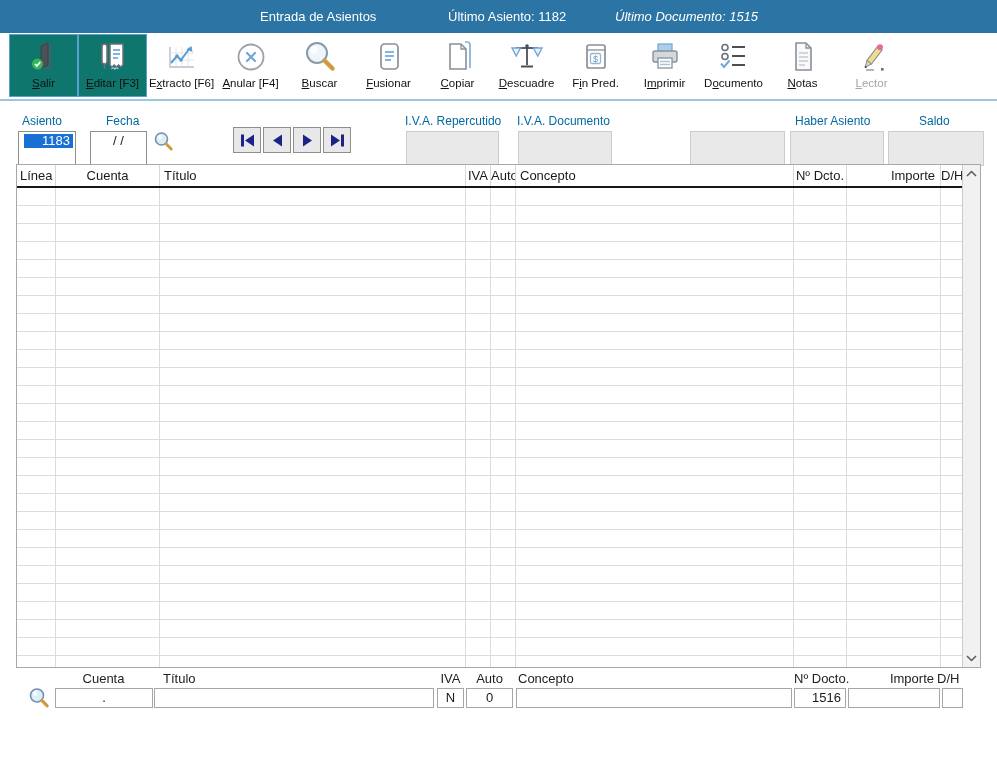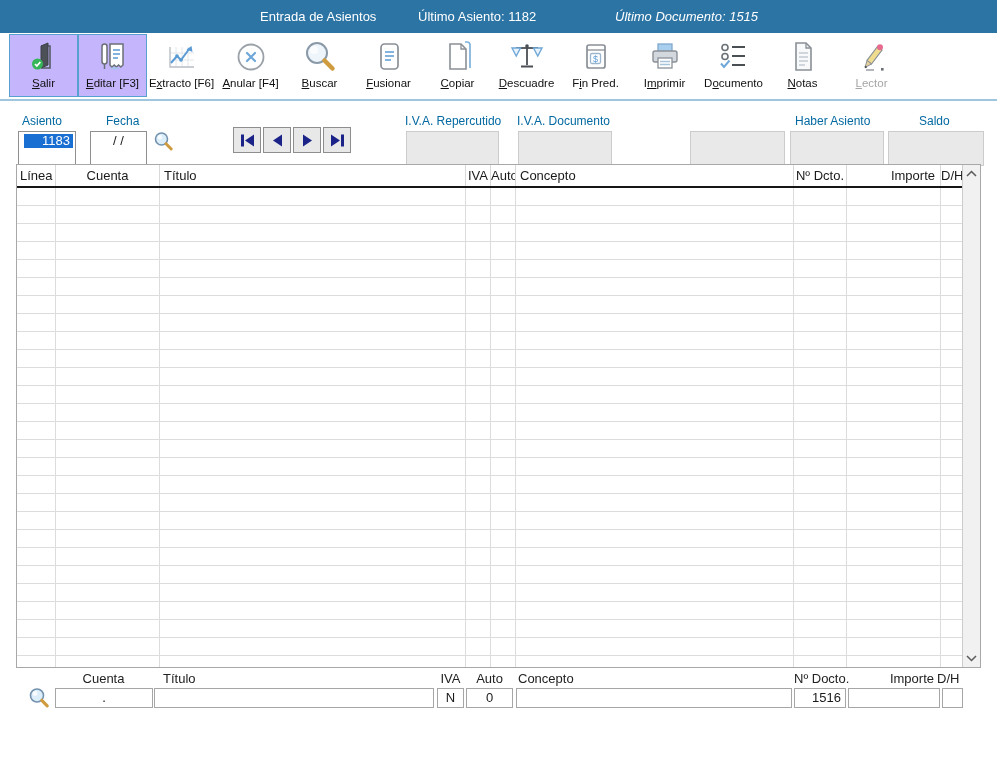--- a/index.html
+++ b/index.html
@@ -5,28 +5,28 @@
   html,body{margin:0;padding:0;}
   body{
     width:997px;height:766px;position:relative;overflow:hidden;
     background:#ffffff;color:#1a1a1a;
     font-family:"Liberation Sans",sans-serif;font-size:13px;
   }
   
   .titlebar{position:absolute;left:0;top:0;width:997px;height:33px;background:#2c74a4;}
   .titlebar span{position:absolute;top:9px;color:#ffffff;font-size:13px;white-space:nowrap;}
   .tb-pos-title{left:260px;}
-  .tb-pos-last-asiento{left:418px;}
+  .tb-pos-last-asiento{left:448px;}
   .tb-pos-last-doc{left:615px;font-style:italic;}
   
   .toolbar{position:absolute;left:0;top:33px;width:997px;height:68px;background:#fff;
     border-bottom:2px solid #9fc6df;box-sizing:border-box;display:flex;padding:1px 0 0 9px;}
   .tb-btn{width:69px;height:63px;box-sizing:border-box;border:1px solid transparent;
     display:flex;flex-direction:column;align-items:center;justify-content:flex-start;}
-  .tb-btn.selected{background:#c4b5fd;border-color:#58a0d0;}
+  .tb-btn.selected{background:#0f766e;border-color:#58a0d0;}
   .tb-icon{height:40px;display:flex;align-items:center;justify-content:center;margin-top:2px;}
   .tb-label{font-size:11.5px;white-space:nowrap;margin-top:0;color:#111;}
   .tb-btn.disabled .tb-label{color:#a6a6a6;}
   
   .lbl{position:absolute;top:114px;font-size:12px;white-space:nowrap;color:#0369a1;}
   .fld{position:absolute;top:131px;height:35px;box-sizing:border-box;font-size:13px;line-height:18px;}
   .fld.editable{background:#fff;border:1px solid #8f8f8f;}
   .fld.readonly{background:#e9e9e9;border:1px solid #cccccc;}
   .sel-val{margin:2px 2px 2px 5px;height:14px;line-height:14px;background:#1a6fd2;color:#fff;
     text-align:right;padding:0 3px;font-size:13px;}

